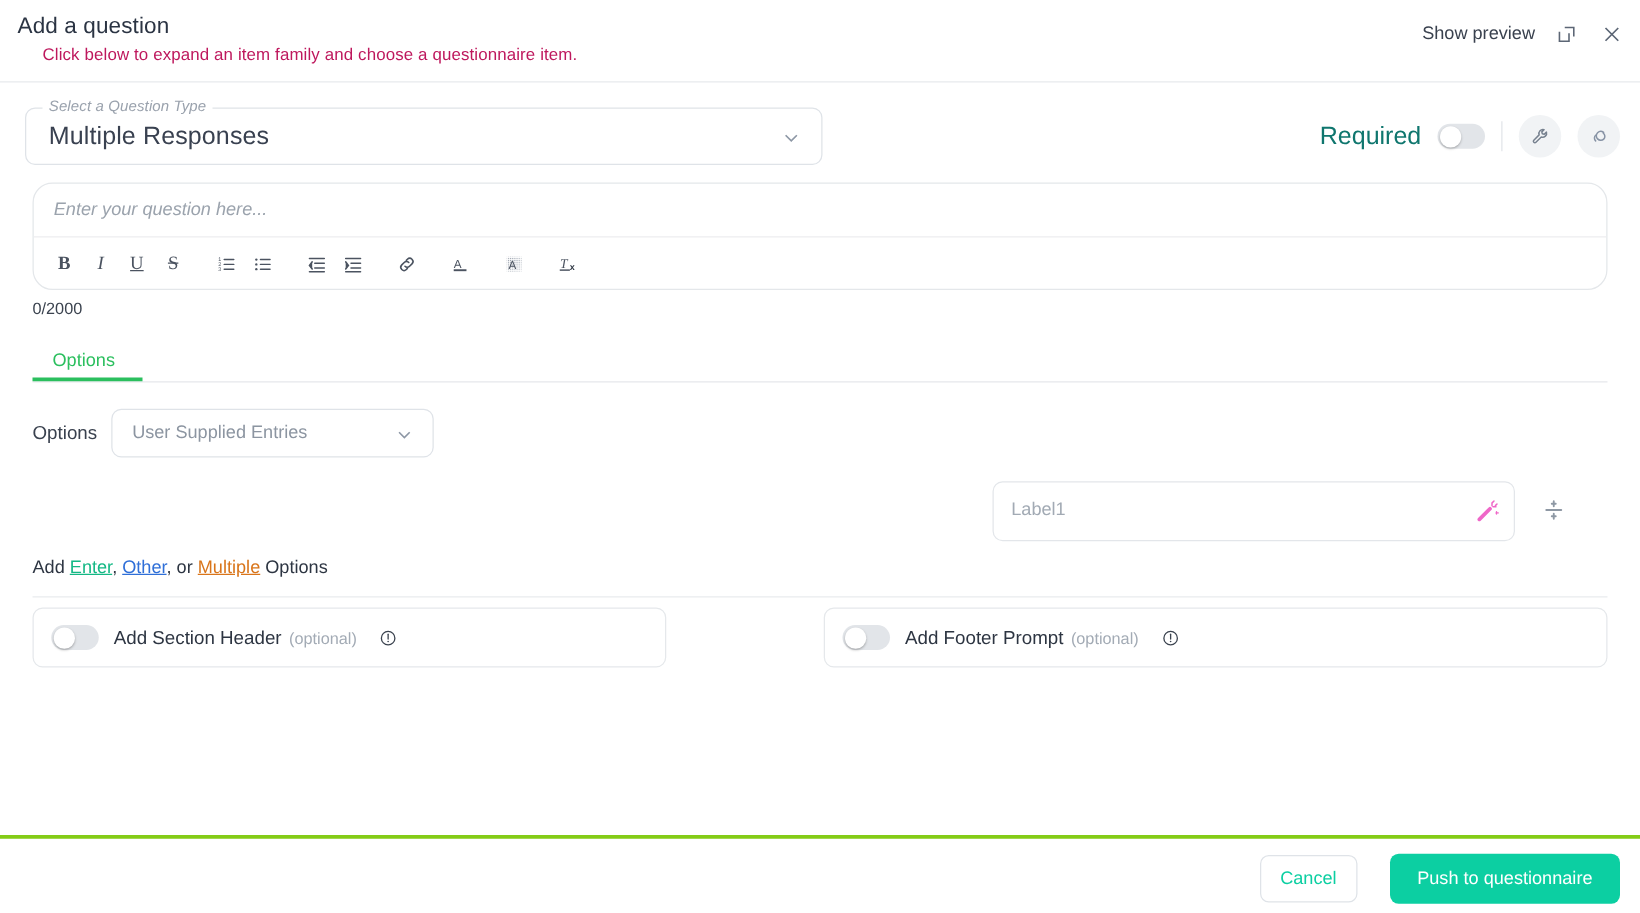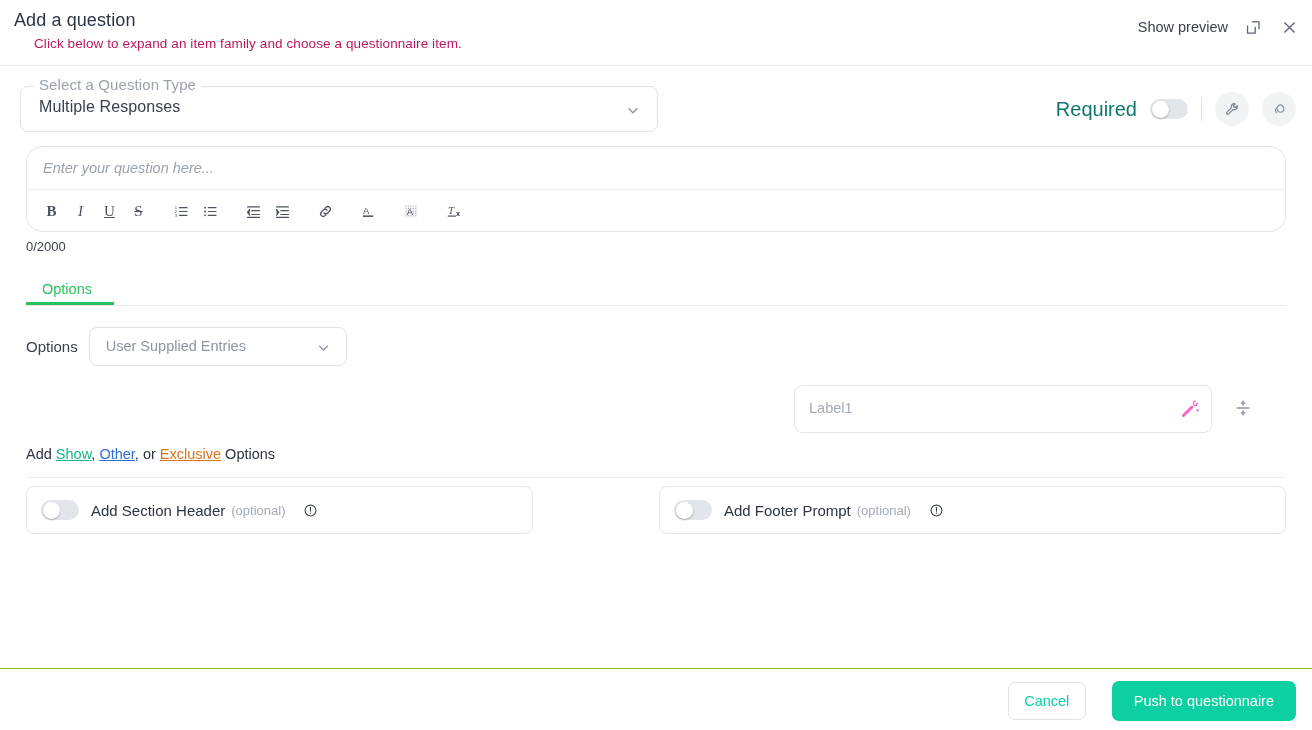--- a/index.html
+++ b/index.html
@@ -42,25 +42,25 @@
 
   
   .qtype-wrap { position:absolute; left:20px; top:86px; width:638px; height:46px; }
   .qtype-field {
     position:absolute; inset:0;
     border:1px solid #dfe3e8; border-radius:8px; background:#fff;
     cursor:pointer;
   }
   .qtype-notch {
     position:absolute; left:14px; top:-8px; background:#fff; padding:0 5px;
-    font-size:15px; color:#9aa2ad; letter-spacing:.1px; line-height:14px;
+    font-size:12px; color:#9aa2ad; letter-spacing:.1px; line-height:14px;font-style:italic;
   }
   .qtype-value {
     position:absolute; left:19px; top:12px;
-    font-size:16px; color:#394150; letter-spacing:.1px;
+    font-size:20px; color:#394150; letter-spacing:.1px;
   }
   .qtype-caret {
     position:absolute; right:16px; top:15px; color:#8d97a5;
   }
 
   
   .req-row {
     position:absolute; right:16px; top:92px;
     display:flex; align-items:center; gap:13px;
   }
@@ -167,21 +167,21 @@
   }
   #section-header-card { left:26px; width:507px; }
   #footer-prompt-card  { left:659px; width:627px; }
   .card-label { font-size:15px; color:#2d3542; }
   .card-opt { font-size:13px; color:#a3abb5; margin-left:5px; }
   .info-ico { margin-left:6px; color:#3b434f; display:inline-flex; cursor:pointer; }
 
   
   .footer {
     position:absolute; left:0; bottom:0; width:1312px; height:62px;
-    border-top:1px solid #84cc16; background:#fff;
+    border-top:3px solid #84cc16; background:#fff;
   }
   .footer-btns {
     position:absolute; right:16px; top:12px; display:flex; align-items:center; gap:26px;
   }
   .btn-cancel {
     width:78px; height:38px; border:1px solid #dfe3e8; border-radius:7px;
     background:#fff; color:#0ccfa2; font-size:14.5px;
     display:flex; align-items:center; justify-content:center; cursor:pointer;
   }
   .btn-push {
@@ -359,21 +359,21 @@
 
   <div class="divide-btn">
     <svg width="20" height="20" viewBox="0 0 20 20" fill="none" stroke="#8e98a4" stroke-width="1.5" stroke-linecap="round">
       <path d="M4 10h12"></path>
       <path d="M10 3v4M8.4 5h3.2"></path>
       <path d="M10 13v4M8.4 15h3.2"></path>
     </svg>
   </div>
 
   <div class="addline">
-    <span>Add </span><a class="lk-more">Show</a><span>, </span><a class="lk-other">Other</a><span>, or </span><a class="lk-excl">Exclusive</a><span> Options</span>
+    <span>Add </span><a class="lk-more">Enter</a><span>, </span><a class="lk-other">Other</a><span>, or </span><a class="lk-excl">Multiple</a><span> Options</span>
   </div>
 
   <div class="hr-sep"></div>
 
   <div class="card" id="section-header-card">
     <div class="toggle">
         <div class="knob"></div>
       </div>
     <div class="card-label">Add Section Header</div>
     <div class="card-opt" style="margin-left:-6px;">(optional)</div>

